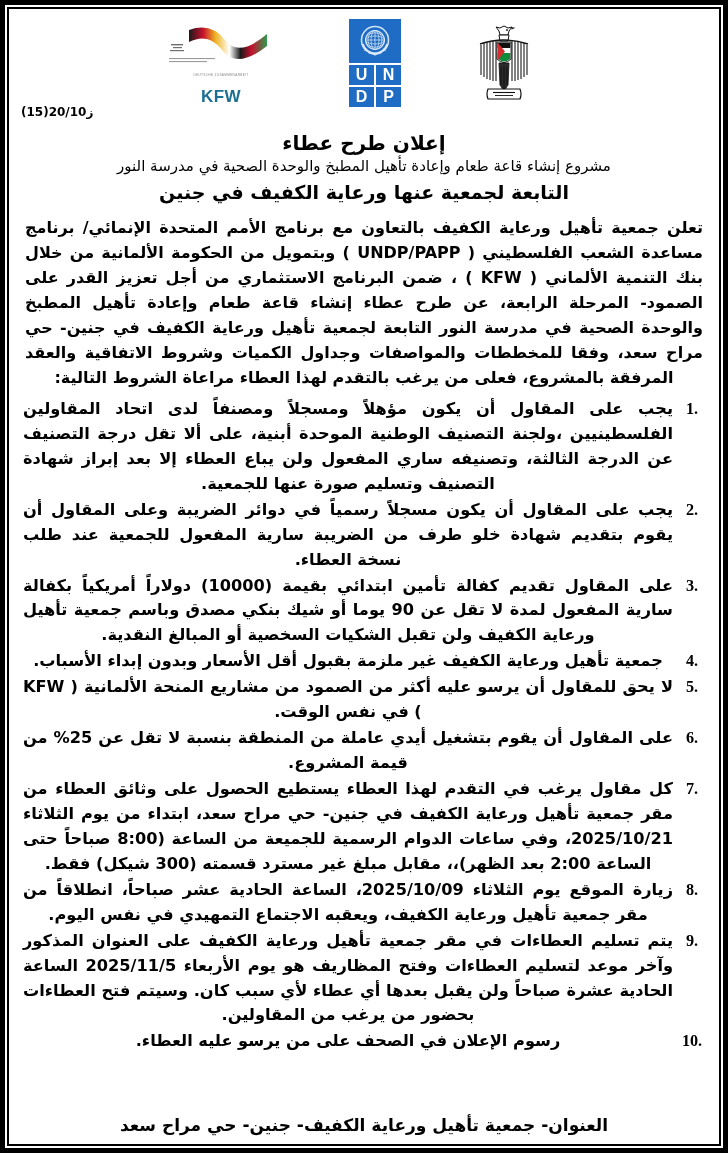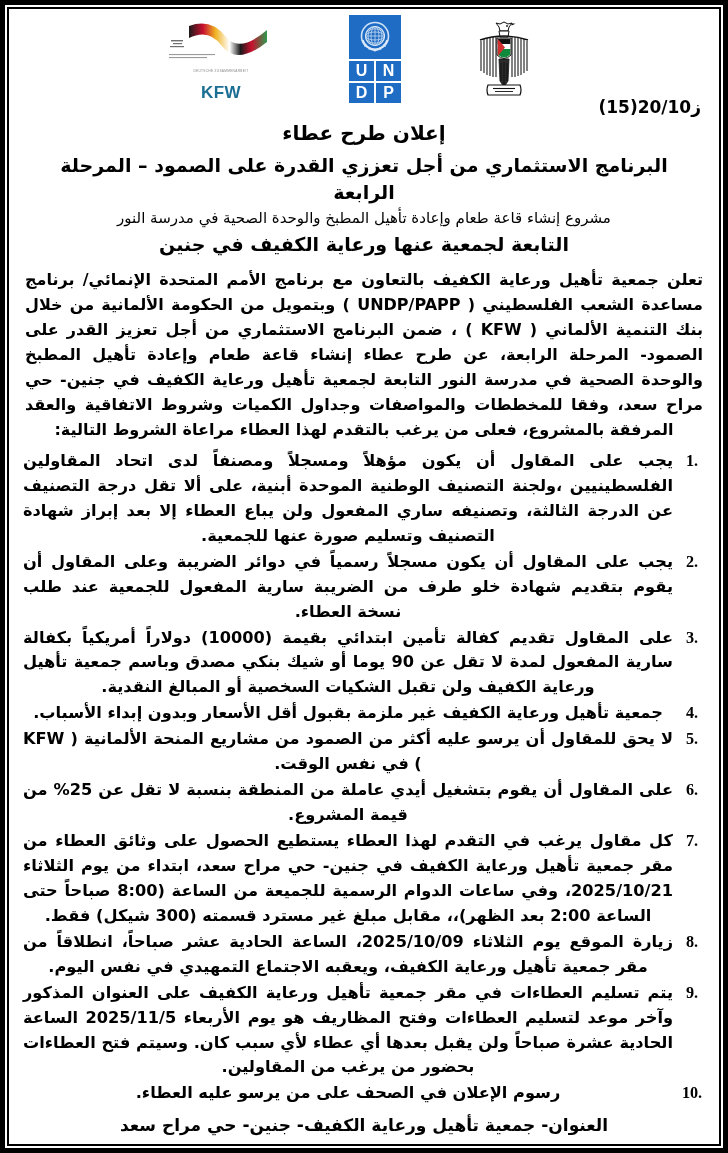--- a/index.html
+++ b/index.html
@@ -62,37 +62,37 @@
     font-size: 3.2px;
     color: #8a8a8a;
     letter-spacing: 0.3px;
     margin-top: 1px;
     font-family: "Liberation Sans", sans-serif;
     direction: ltr;
   }
 
   
   .ref-line {
-    text-align: right;
-    direction: rtl;
-    font-size: 17px;
+    text-align: left;
+    direction: rtl;
+    font-size: 12px;
     font-weight: bold;
     padding: 0 6px 0 0;
     margin-top: -6px;
     margin-bottom: 2px;
     height: 22px;
   }
 
   
   .title-block { text-align: center; direction: rtl; margin-top: 2px; }
   .t-main {
     font-size: 20px;
     font-weight: bold;
     line-height: 1.25;
-    margin-bottom: 6px;
+    margin-bottom: 0;
   }
   .t-sub {
     font-size: 19px;
     font-weight: bold;
     line-height: 1.42;
     margin: 0 6px 2px 6px;
   }
   .t-sub2 {
     font-size: 15px;
     font-weight: normal;
@@ -283,21 +283,20 @@
           <div class="german-sub">DEUTSCHE ZUSAMMENARBEIT</div>
         </div>
         <div class="kfw-word">KFW</div>
       </div>
     </div>
 
     <div class="ref-line">ز20/10(15)</div>
 
     <div class="title-block">
       <div class="t-main">إعلان طرح عطاء</div>
-      <div class="t-sub">البرنامج الاستثماري من أجل تعززي القدرة على الصمود – المرحلة الرابعة</div>
       <div class="t-sub2">مشروع إنشاء قاعة طعام وإعادة تأهيل المطبخ والوحدة الصحية في مدرسة النور</div>
       <div class="t-sub3">التابعة لجمعية عنها ورعاية الكفيف في جنين</div>
     </div>
 
     <div class="intro">تعلن جمعية تأهيل ورعاية الكفيف بالتعاون مع برنامج الأمم المتحدة الإنمائي/ برنامج مساعدة الشعب الفلسطيني ( UNDP/PAPP ) وبتمويل من الحكومة الألمانية من خلال بنك التنمية الألماني ( KFW ) ، ضمن البرنامج الاستثماري من أجل تعزيز القدر على الصمود- المرحلة الرابعة، عن طرح عطاء إنشاء قاعة طعام وإعادة تأهيل المطبخ والوحدة الصحية في مدرسة النور التابعة لجمعية تأهيل ورعاية الكفيف في جنين- حي مراح سعد، وفقا للمخططات والمواصفات وجداول الكميات وشروط الاتفاقية والعقد المرفقة بالمشروع، فعلى من يرغب بالتقدم لهذا العطاء مراعاة الشروط التالية:</div>
 
     <ol class="conditions">
       <li>يجب على المقاول أن يكون مؤهلاً ومسجلاً ومصنفاً لدى اتحاد المقاولين الفلسطينيين ،ولجنة التصنيف الوطنية الموحدة أبنية، على ألا تقل درجة التصنيف عن الدرجة الثالثة، وتصنيفه ساري المفعول ولن يباع العطاء إلا بعد إبراز شهادة التصنيف وتسليم صورة عنها للجمعية.</li>
       <li>يجب على المقاول أن يكون مسجلاً رسمياً في دوائر الضريبة وعلى المقاول أن يقوم بتقديم شهادة خلو طرف من الضريبة سارية المفعول للجمعية عند طلب نسخة العطاء.</li>
       <li>على المقاول تقديم كفالة تأمين ابتدائي بقيمة (10000) دولاراً أمريكياً بكفالة سارية المفعول لمدة لا تقل عن 90 يوما أو شيك بنكي مصدق وباسم جمعية تأهيل ورعاية الكفيف ولن تقبل الشكيات السخصية أو المبالغ النقدية.</li>

